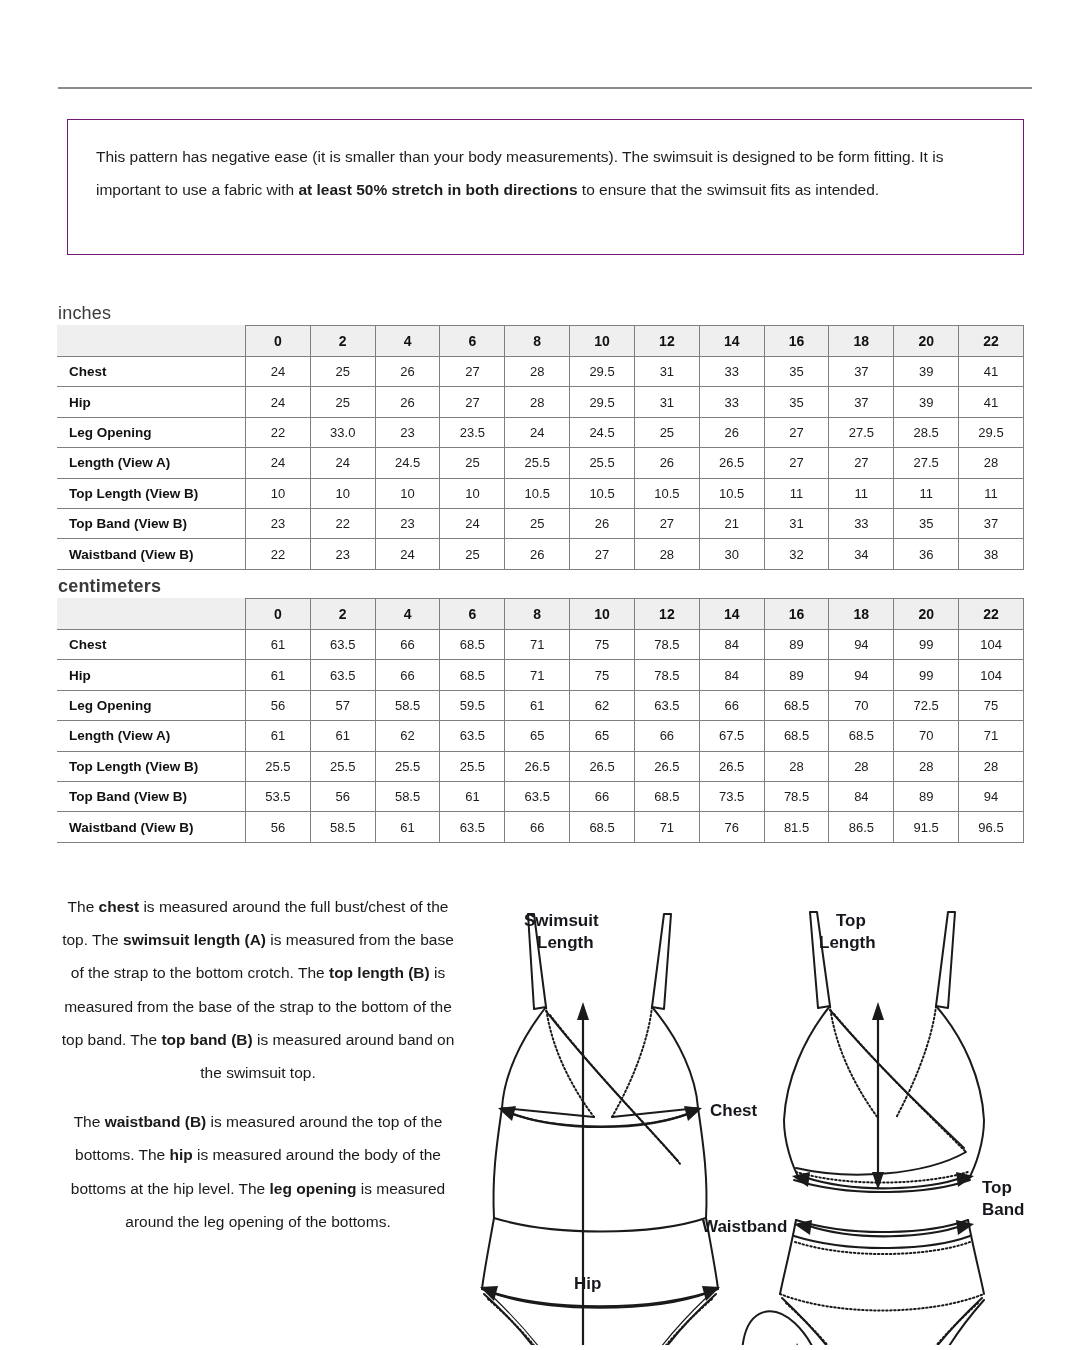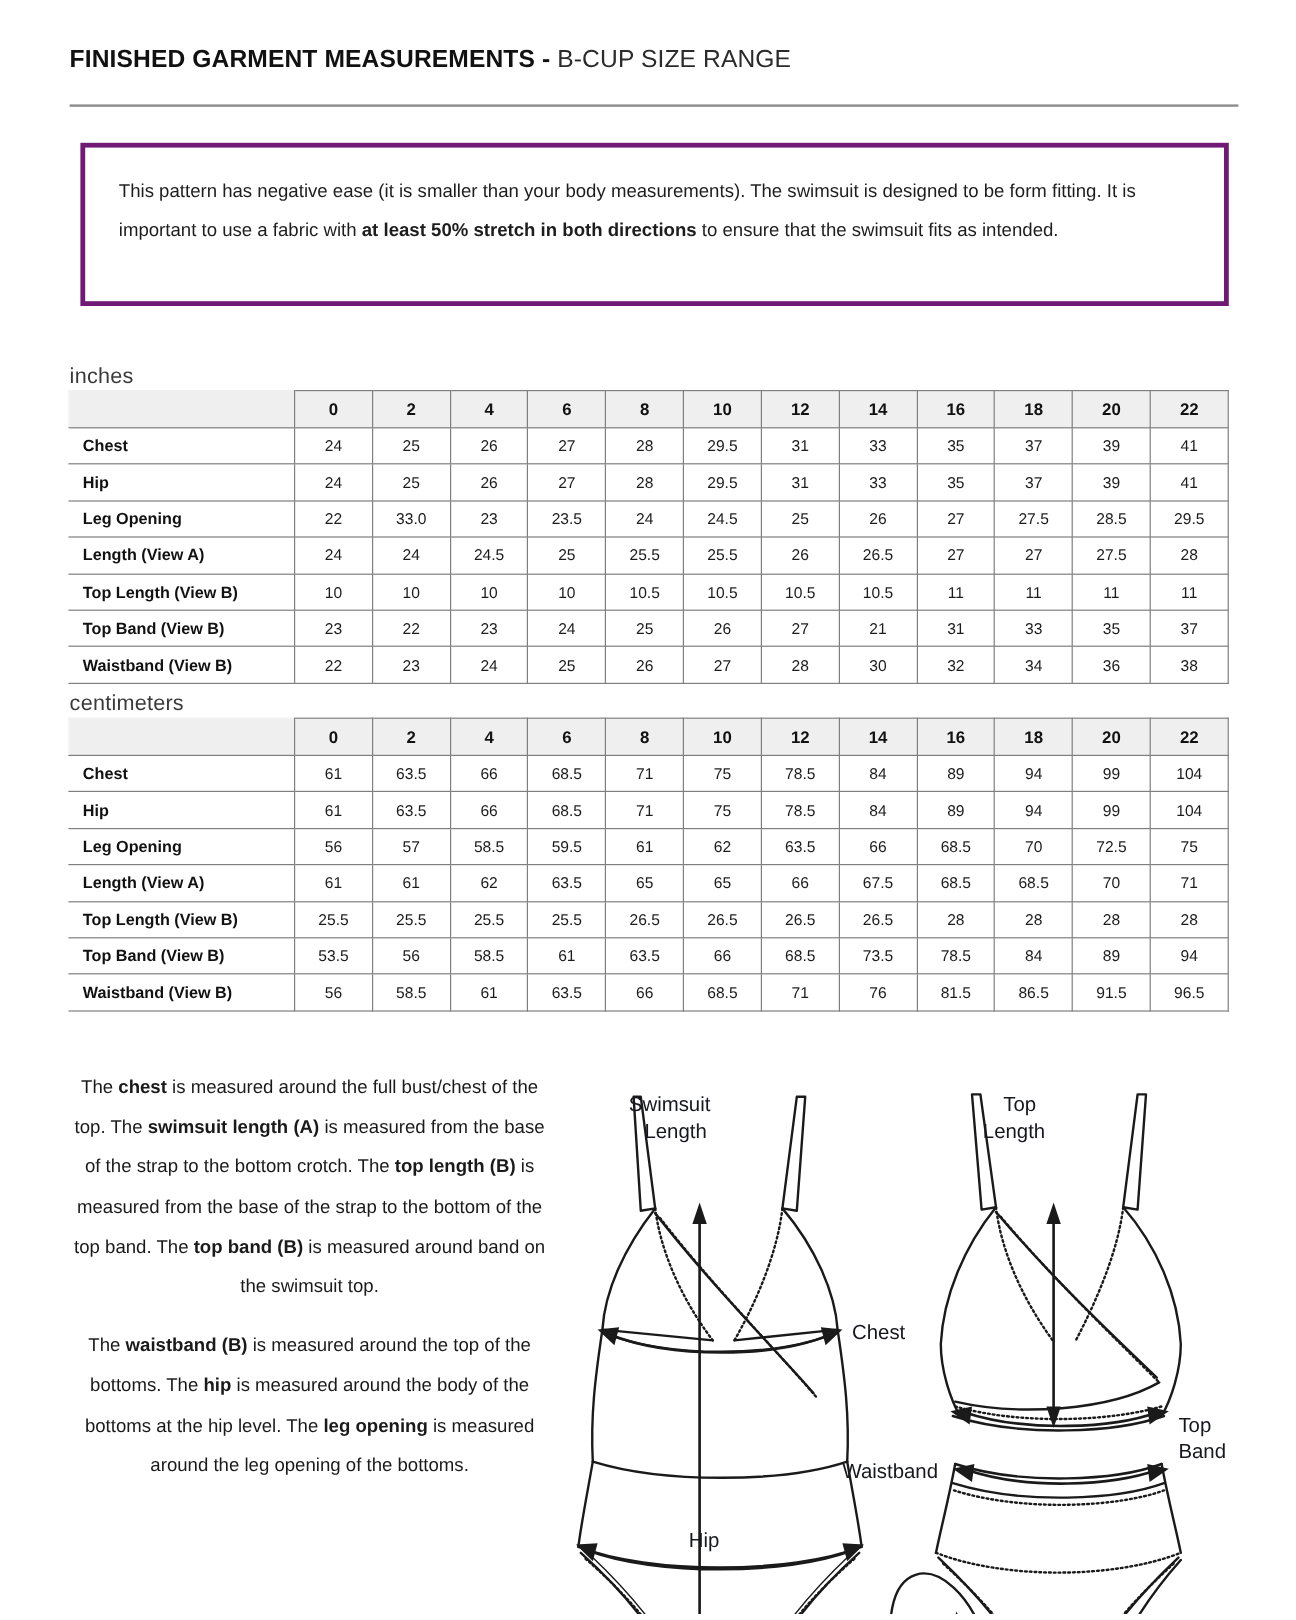--- a/index.html
+++ b/index.html
@@ -57,21 +57,21 @@
     background: #8c8c8c;
   }
 
   
   .note-box {
     position: absolute;
     left: 67px;
     top: 119px;
     width: 957px;
     height: 136px;
-    border: 4px solid #701a75;
+    border: 1px solid #701a75;
     box-sizing: border-box;
   }
   .note-text {
     position: absolute;
     left: 28px;
     top: 20px;
     width: 900px;
     font-size: 15.5px;
     line-height: 33px;
     color: #1d1d1d;
@@ -79,21 +79,21 @@
   .note-text b { font-weight: bold; }
 
   
   .unit-label {
     position: absolute;
     font-size: 18px;
     color: #3a3a3a;
     letter-spacing: 0.2px;
   }
   .unit-inches { left: 58px; top: 303px; }
-  .unit-cm     { left: 58px; top: 576px; }
+  .unit-cm     { left: 58px; top: 576px; font-weight: bold; }
 
   table.mtable {
     position: absolute;
     border-collapse: collapse;
     table-layout: fixed;
     width: 966px;
     font-size: 13px;
   }
   table.inches-table { left: 57px; top: 325px; }
   table.cm-table     { left: 57px; top: 598px; }
@@ -149,39 +149,35 @@
   .desc p { margin: 0 0 16px 0; text-align: center; }
   .desc b { font-weight: bold; }
 
   
   .figures {
     position: absolute;
     left: 462px;
     top: 880px;
     width: 600px;
     height: 460px;
+    font-weight: bold;
   }
   .figures svg { display: block; }
 
   .fig-label {
     font-family: "Liberation Sans", sans-serif;
     font-size: 17px;
     fill: #16181d;
   }
 </style>
 </head>
 <body>
 
 <div class="page">
 
-  <div class="header">
-    <div class="header-title">
-      <span class="ht-main">FINISHED GARMENT MEASUREMENTS</span><span class="ht-dash"> - </span><span class="ht-sub">B-CUP SIZE RANGE</span>
-    </div>
-  </div>
   <div class="header-rule"></div>
 
   <div class="note-box">
     <div class="note-text">
       <span>This pattern has negative ease (it is smaller than your body measurements). The swimsuit is designed to be form fitting. It is important to use a fabric with </span><b>at least 50% stretch in both directions</b><span> to ensure that the swimsuit fits as intended.</span>
     </div>
   </div>
 
   <div class="unit-label unit-inches">inches</div>
   <table class="mtable inches-table">

